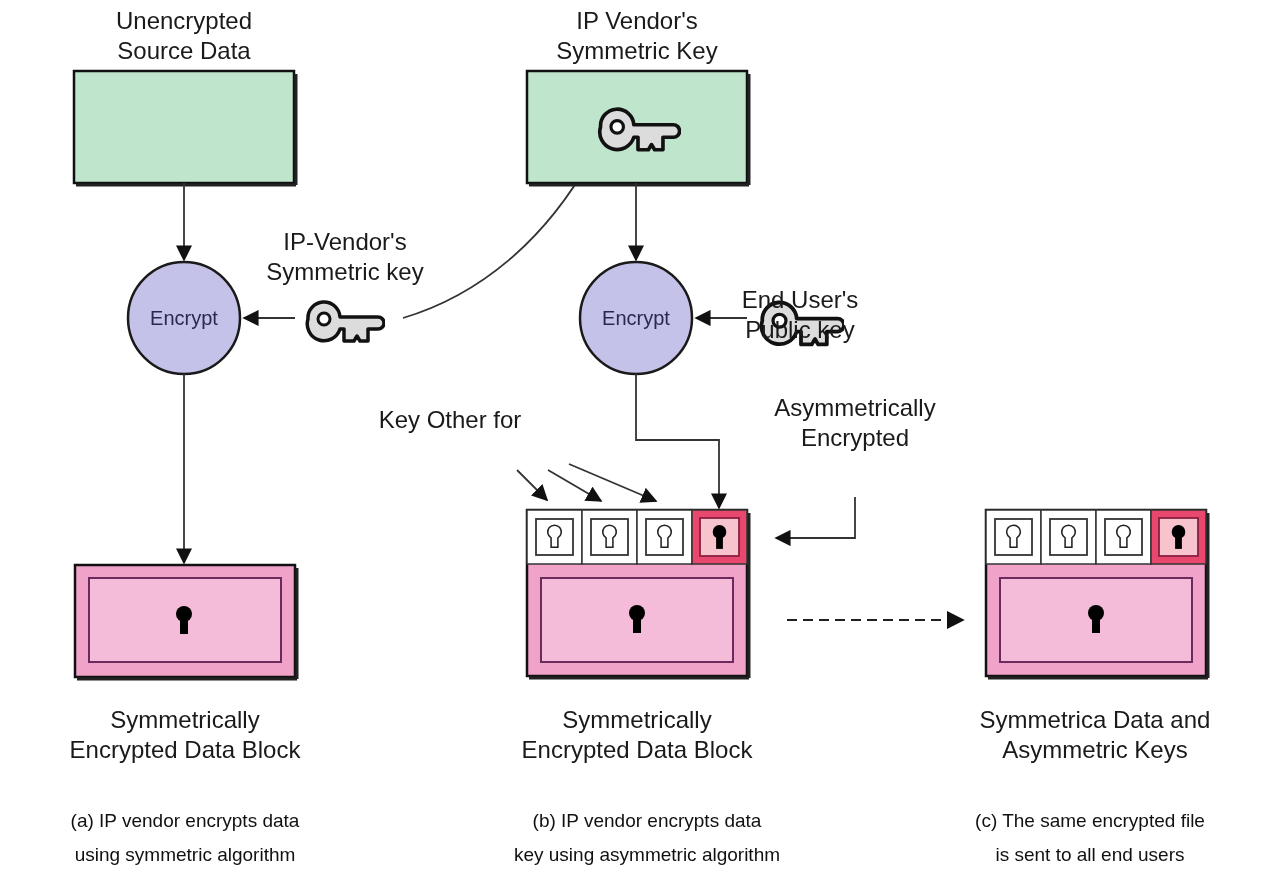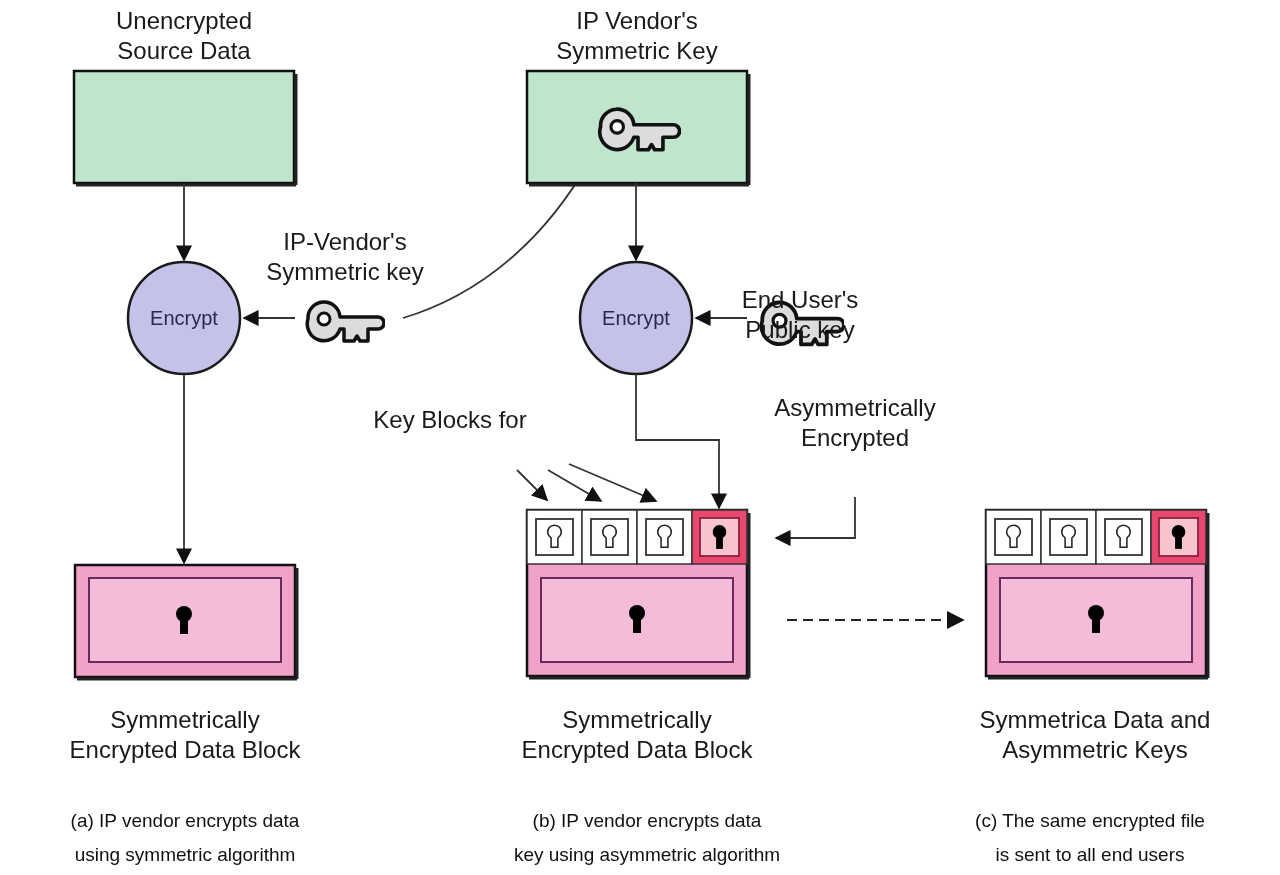--- a/index.html
+++ b/index.html
@@ -156,21 +156,21 @@
 
 <div class="label" style="left:527px; top:6px; width:220px;">
   <span>IP Vendor's</span>
   <span>Symmetric Key</span>
 </div>
 <div class="label" style="left:710px; top:237px; width:180px;margin-top:48px;">
   <span>End User's</span>
   <span>Public key</span>
 </div>
 <div class="label" style="left:340px; top:405px; width:220px;">
-  <span>Key Blocks for</span>
+  <span>Key Other for</span>
 </div>
 <div class="label" style="left:750px; top:393px; width:210px;">
   <span>Asymmetrically</span>
   <span>Encrypted</span>
 </div>
 <div class="label" style="left:487px; top:705px; width:300px;">
   <span>Symmetrically</span>
   <span>Encrypted Data Block</span>
 </div>
 

